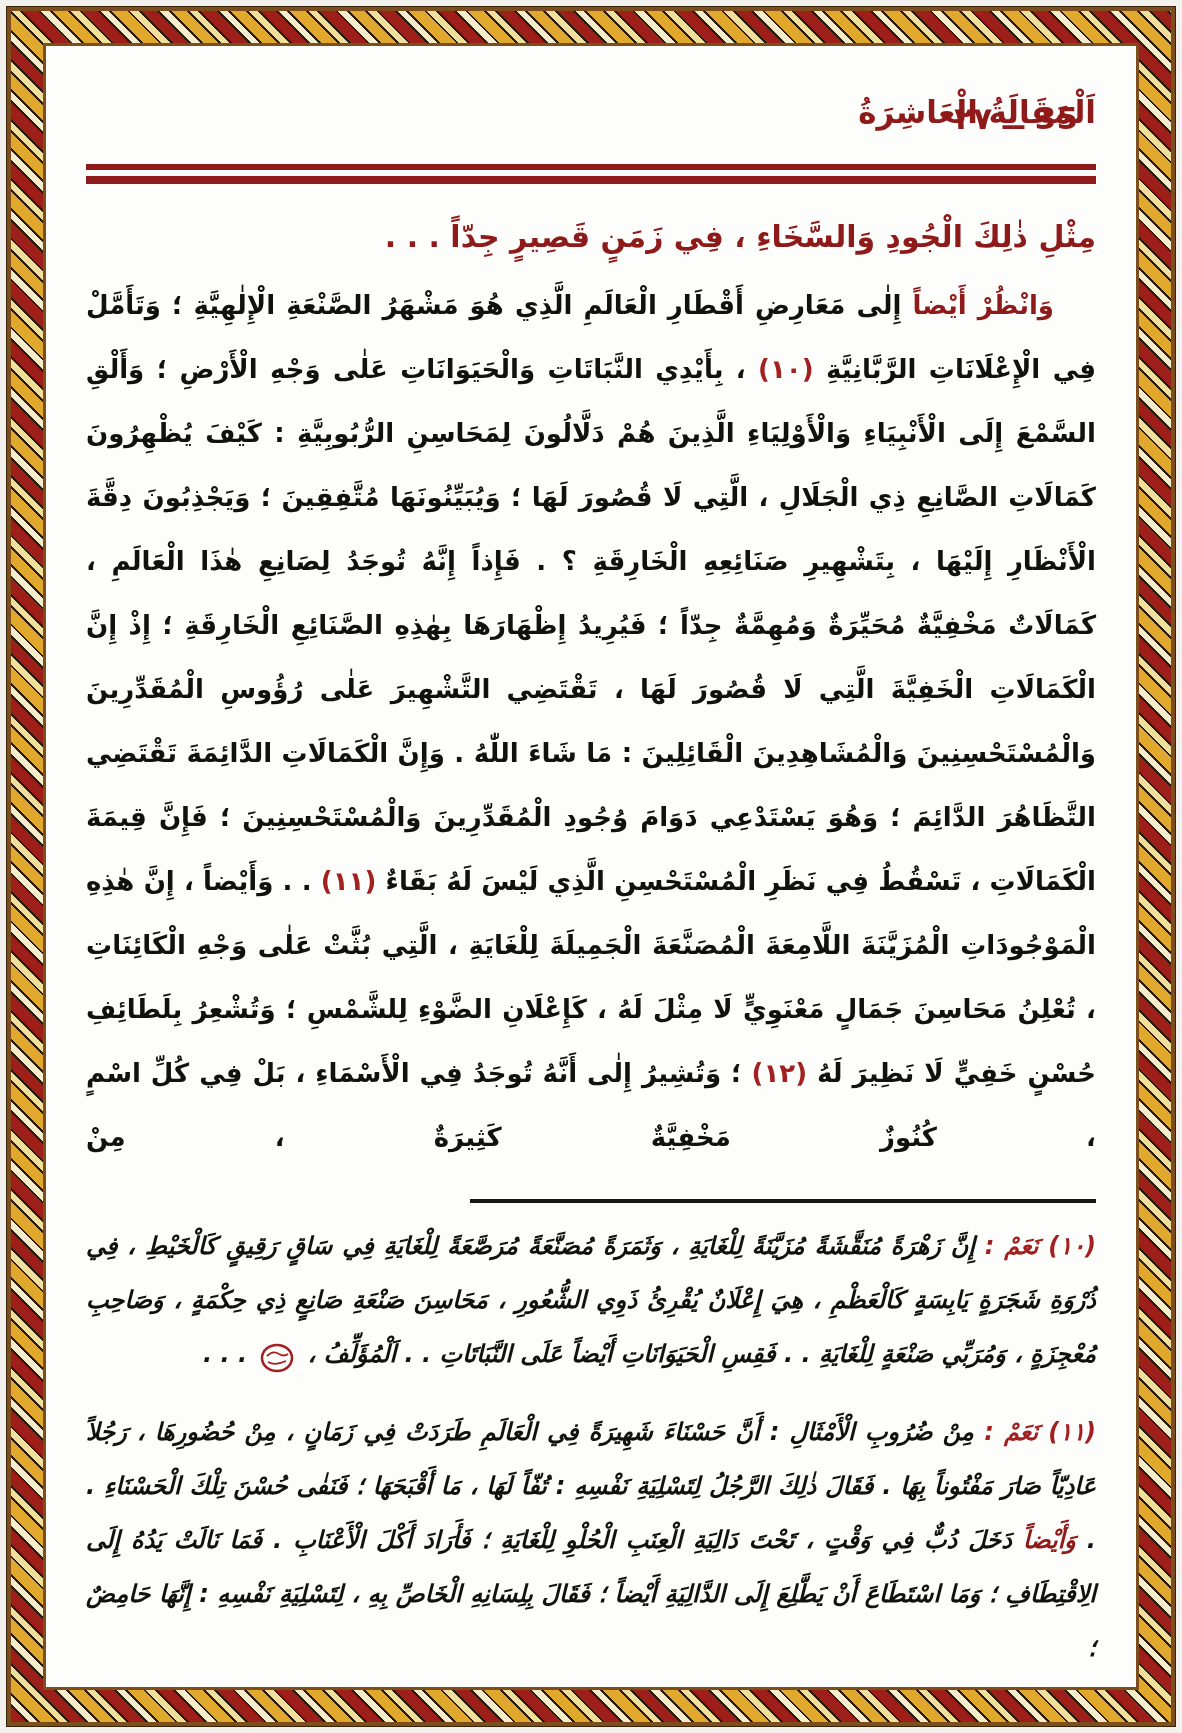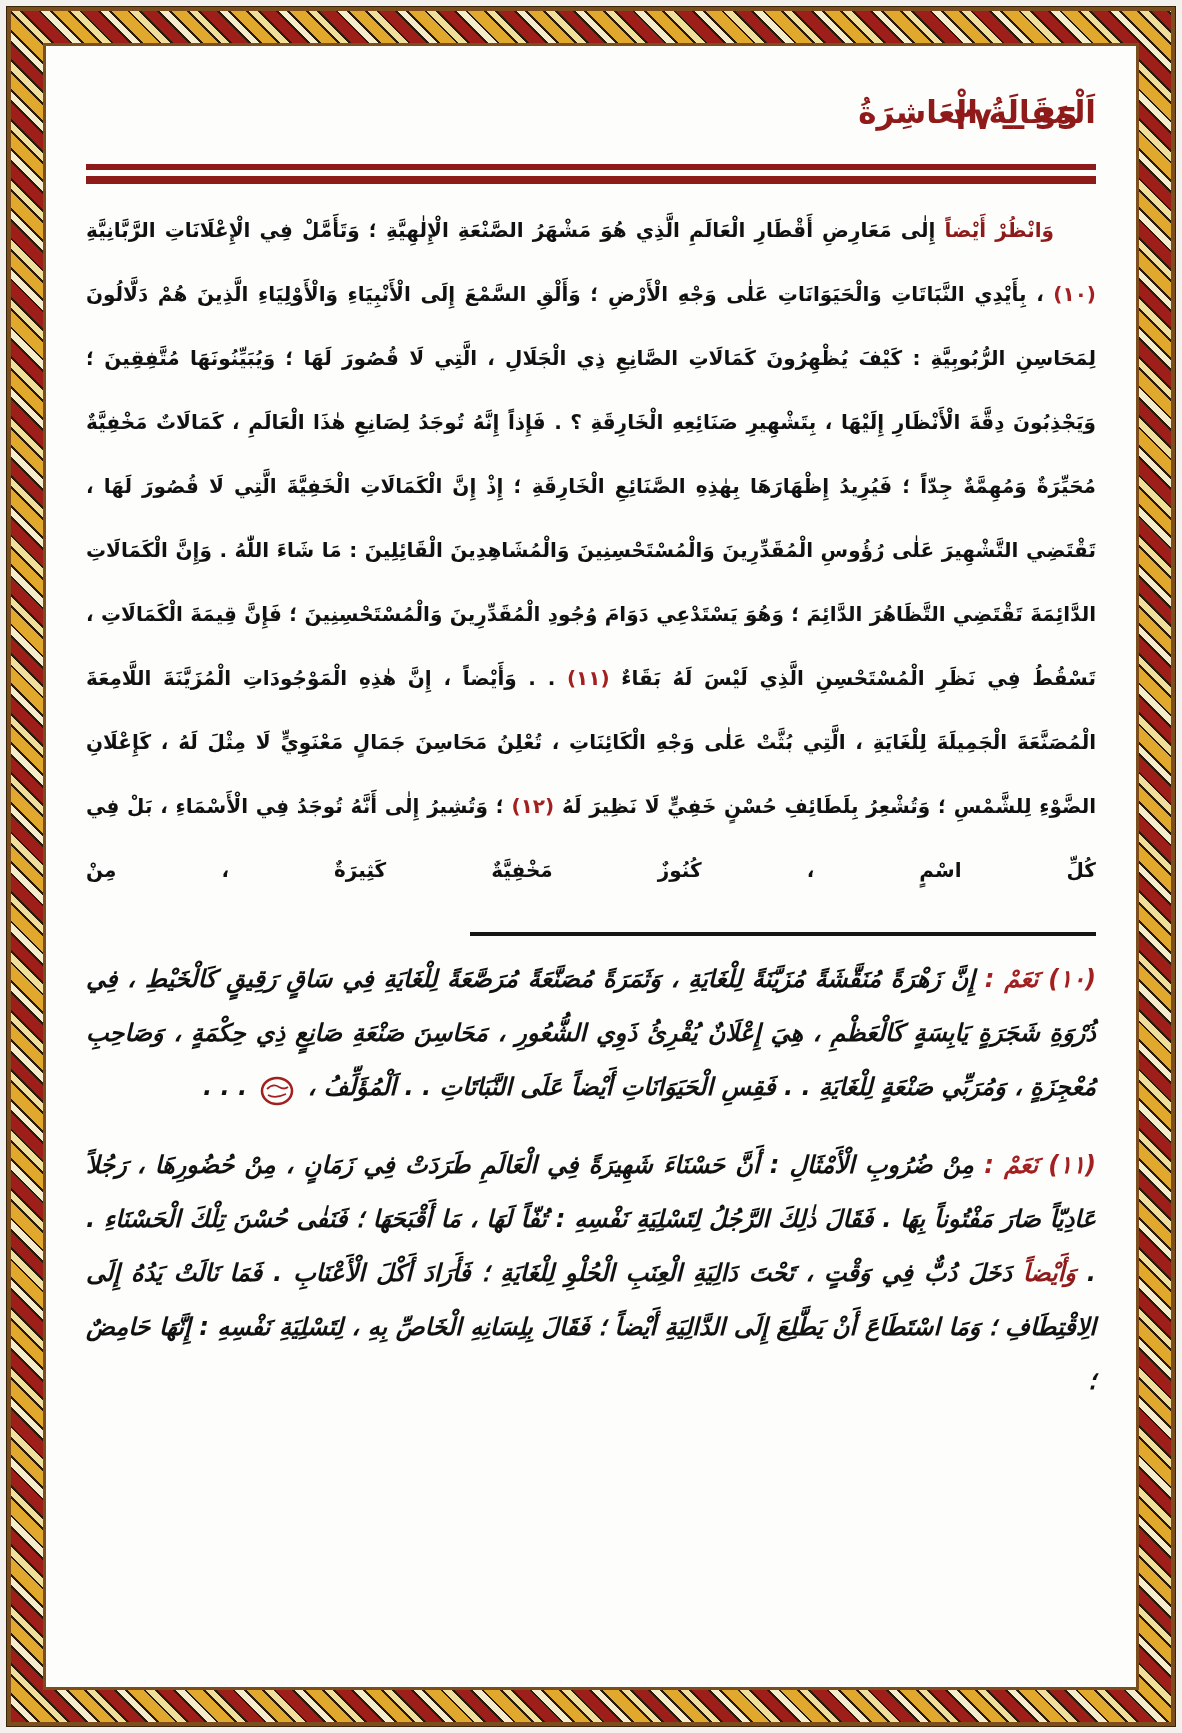--- a/index.html
+++ b/index.html
@@ -52,21 +52,21 @@
     border-top:6px solid #8e1a1a;
     border-bottom:8px solid #8e1a1a;
   }
   .intro-line{
     margin-top:30px;
     text-align:right;
     color:#8e1a1a;font-weight:bold;font-size:30px;line-height:1.5;
   }
   .body-par{
     margin-top:14px;
-    font-size:20px;line-height:64px;
+    font-size:26px;line-height:64px;
     text-align:justify;text-align-last:justify;
     text-indent:42px;
     font-weight:bold;
   }
   .red{color:#8e1a1a;}
   .fn-marker{color:#a32020;}
   .fn-divider{
     width:62%;height:4px;background:#161616;
     margin-top:30px;
   }
@@ -91,20 +91,21 @@
   <div class="sheet">
     <div class="content">
 
       <div class="header-row">
         <div class="page-number">35 ــ ٢٧</div>
         <div class="page-title">اَلْمَقَالَةُ الْعَاشِرَةُ</div>
       </div>
 
       <div class="double-rule"></div>
 
+      <div class="intro-line">مِثْلِ ذٰلِكَ الْجُودِ وَالسَّخَاءِ ، فِي زَمَنٍ قَصِيرٍ جِدّاً . . .</div>
 
       <p class="body-par"><span class="red">وَانْظُرْ أَيْضاً</span><span> إِلٰى مَعَارِضِ أَقْطَارِ الْعَالَمِ الَّذِي هُوَ مَشْهَرُ الصَّنْعَةِ الْإِلٰهِيَّةِ ؛ وَتَأَمَّلْ فِي الْإِعْلَانَاتِ الرَّبَّانِيَّةِ </span><span class="fn-marker">(١٠)</span><span> ، بِأَيْدِي النَّبَاتَاتِ وَالْحَيَوَانَاتِ عَلٰى وَجْهِ الْأَرْضِ ؛ وَأَلْقِ السَّمْعَ إِلَى الْأَنْبِيَاءِ وَالْأَوْلِيَاءِ الَّذِينَ هُمْ دَلَّالُونَ لِمَحَاسِنِ الرُّبُوبِيَّةِ : كَيْفَ يُظْهِرُونَ كَمَالَاتِ الصَّانِعِ ذِي الْجَلَالِ ، الَّتِي لَا قُصُورَ لَهَا ؛ وَيُبَيِّنُونَهَا مُتَّفِقِينَ ؛ وَيَجْذِبُونَ دِقَّةَ الْأَنْظَارِ إِلَيْهَا ، بِتَشْهِيرِ صَنَائِعِهِ الْخَارِقَةِ ؟ . فَإِذاً إِنَّهُ تُوجَدُ لِصَانِعِ هٰذَا الْعَالَمِ ، كَمَالَاتٌ مَخْفِيَّةٌ مُحَيِّرَةٌ وَمُهِمَّةٌ جِدّاً ؛ فَيُرِيدُ إِظْهَارَهَا بِهٰذِهِ الصَّنَائِعِ الْخَارِقَةِ ؛ إِذْ إِنَّ الْكَمَالَاتِ الْخَفِيَّةَ الَّتِي لَا قُصُورَ لَهَا ، تَقْتَضِي التَّشْهِيرَ عَلٰى رُؤُوسِ الْمُقَدِّرِينَ وَالْمُسْتَحْسِنِينَ وَالْمُشَاهِدِينَ الْقَائِلِينَ : مَا شَاءَ اللّٰهُ . وَإِنَّ الْكَمَالَاتِ الدَّائِمَةَ تَقْتَضِي التَّظَاهُرَ الدَّائِمَ ؛ وَهُوَ يَسْتَدْعِي دَوَامَ وُجُودِ الْمُقَدِّرِينَ وَالْمُسْتَحْسِنِينَ ؛ فَإِنَّ قِيمَةَ الْكَمَالَاتِ ، تَسْقُطُ فِي نَظَرِ الْمُسْتَحْسِنِ الَّذِي لَيْسَ لَهُ بَقَاءٌ </span><span class="fn-marker">(١١)</span><span> . . وَأَيْضاً ، إِنَّ هٰذِهِ الْمَوْجُودَاتِ الْمُزَيَّنَةَ اللَّامِعَةَ الْمُصَنَّعَةَ الْجَمِيلَةَ لِلْغَايَةِ ، الَّتِي بُثَّتْ عَلٰى وَجْهِ الْكَائِنَاتِ ، تُعْلِنُ مَحَاسِنَ جَمَالٍ مَعْنَوِيٍّ لَا مِثْلَ لَهُ ، كَإِعْلَانِ الضَّوْءِ لِلشَّمْسِ ؛ وَتُشْعِرُ بِلَطَائِفِ حُسْنٍ خَفِيٍّ لَا نَظِيرَ لَهُ </span><span class="fn-marker">(١٢)</span><span> ؛ وَتُشِيرُ إِلٰى أَنَّهُ تُوجَدُ فِي الْأَسْمَاءِ ، بَلْ فِي كُلِّ اسْمٍ ، كُنُوزٌ مَخْفِيَّةٌ كَثِيرَةٌ ، مِنْ</span></p>
 
       <div class="fn-divider"></div>
 
       <p class="footnote"><span class="fn-marker">(١٠) نَعَمْ :</span><span> إِنَّ زَهْرَةً مُنَقَّشَةً مُزَيَّنَةً لِلْغَايَةِ ، وَثَمَرَةً مُصَنَّعَةً مُرَصَّعَةً لِلْغَايَةِ فِي سَاقٍ رَقِيقٍ كَالْخَيْطِ ، فِي ذُرْوَةِ شَجَرَةٍ يَابِسَةٍ كَالْعَظْمِ ، هِيَ إِعْلَانٌ يُقْرِئُ ذَوِي الشُّعُورِ ، مَحَاسِنَ صَنْعَةِ صَانِعٍ ذِي حِكْمَةٍ ، وَصَاحِبِ مُعْجِزَةٍ ، وَمُرَبِّي صَنْعَةٍ لِلْغَايَةِ . . فَقِسِ الْحَيَوَانَاتِ أَيْضاً عَلَى النَّبَاتَاتِ . . اَلْمُؤَلِّفُ ، </span><span class="seal"><svg viewBox="0 0 36 32" xmlns="http://www.w3.org/2000/svg">
               <ellipse cx="18" cy="16" rx="15" ry="13" fill="none" stroke="#a32020" stroke-width="2.5"></ellipse>
               <path d="M8 14 q6 -6 12 -2 q5 3 9 0" fill="none" stroke="#a32020" stroke-width="1.8"></path>
               <path d="M9 20 q7 4 18 -1" fill="none" stroke="#a32020" stroke-width="1.8"></path>
             </svg></span><span> . . .</span></p>

